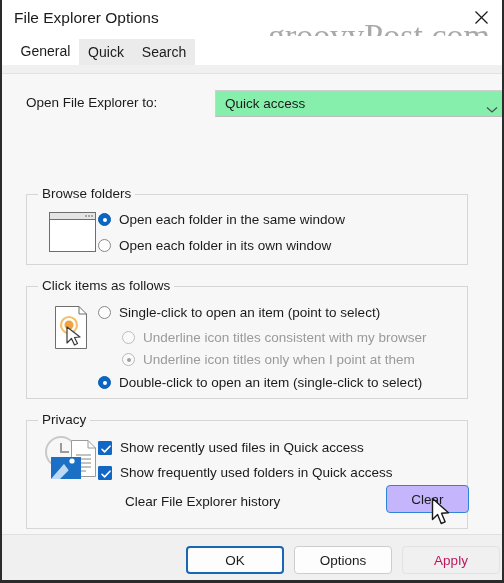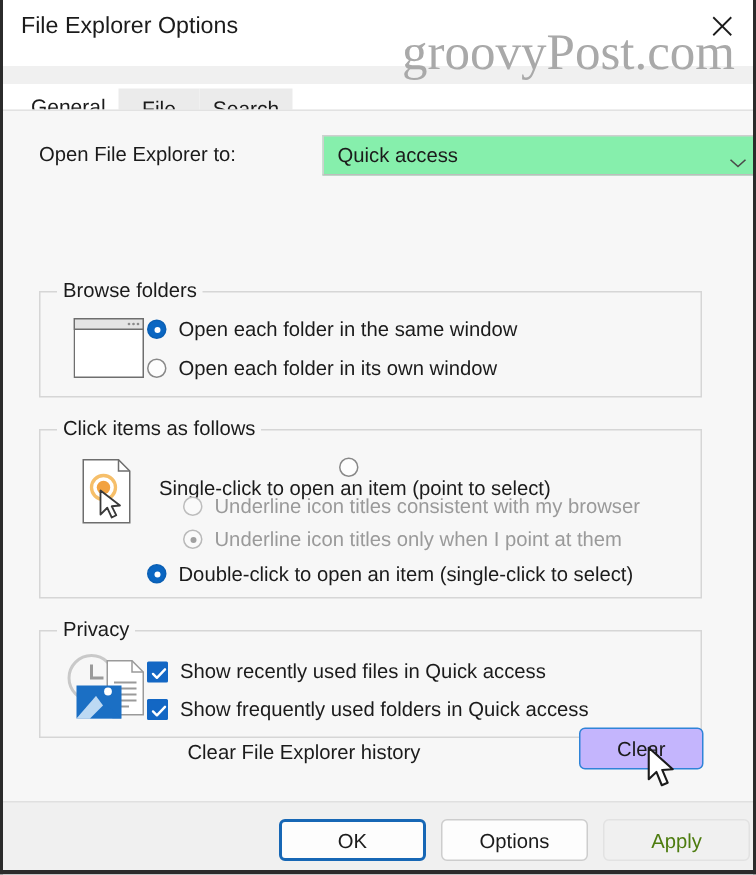--- a/index.html
+++ b/index.html
@@ -61,21 +61,21 @@
     font-size: 34px;
     color: #a9a9a9;
     letter-spacing: 0px;
     white-space: nowrap;
     pointer-events: none;
   }
 
   
   .tabstrip {
     position: absolute;
-    left: 0; top: 56px; right: 0;
+    left: 0; top: 36px; right: 0;
     height: 29px;
     background: #ffffff;
   }
   .tab {
     position: absolute;
     top: 3px;
     height: 26px;
     box-sizing: border-box;
     display: flex;
     align-items: center;
@@ -152,21 +152,21 @@
     left: 11px;
     top: -9px;
     padding: 0 4px;
     background: #f7f7f7;
     font-size: 13.5px;
     color: #1b1b1b;
     white-space: nowrap;
   }
   .group-browse  { top: 120px; height: 71px; }
   .group-click   { top: 212px; height: 113px; text-decoration: underline; }
-  .group-privacy { top: 346px; height: 72px; text-decoration: underline; }
+  .group-privacy { top: 346px; height: 109px; text-decoration: underline; }
 
   
   .opt {
     position: absolute;
     display: flex;
     align-items: center;
     white-space: nowrap;
   }
   .opt-label {
     font-size: 13.5px;
@@ -287,21 +287,21 @@
     position: absolute;
     left: 292px; top: 11px;
     width: 98px; height: 28px;
   }
   .btn-apply {
     position: absolute;
     left: 400px; top: 11px;
     width: 98px; height: 28px;
     background: #f0f0f0;
     border: 1px solid #e2e2e2;
-    color: #4d7c0f;
+    color: #be185d;
   }
 
   .cursor { position: absolute; pointer-events: none; }
 </style>
 </head>
 <body>
 
 <div class="dialog">
 
   <div class="titlebar">
@@ -315,21 +315,21 @@
       </span>
     </div>
     <div class="watermark">groovyPost.com</div>
   </div>
 
   <div class="tabstrip">
     <div class="tab active tab-general">
       <span>General</span>
     </div>
     <div class="tab tab-view">
-      <span>File</span>
+      <span>Quick</span>
     </div>
     <div class="tab tab-search">
       <span>Search</span>
     </div>
   </div>
 
   <div class="content">
 
     <div class="row-open">
       <div class="label-open">Open File Explorer to:</div>
@@ -373,21 +373,21 @@
       <span class="sec-icon" style="left:26px; top:18px;">
         <svg width="40" height="45" viewBox="0 0 40 45">
           <path d="M2.5 1.5 H26 L33.5 9 V43.5 H2.5 Z" fill="#ffffff" stroke="#6e6e6e" stroke-width="1"></path>
           <path d="M26 1.5 V9 H33.5" fill="none" stroke="#6e6e6e" stroke-width="1"></path>
           <circle cx="16" cy="20" r="8" fill="none" stroke="#f6bf6a" stroke-width="2.2"></circle>
           <circle cx="16" cy="20" r="4.5" fill="#f0921f" opacity="0.85"></circle>
           <path d="M14 22 L14 38 L18.5 33.5 L21.5 40 L24.5 38.5 L21.5 32.5 L27 32 Z" fill="#ffffff" stroke="#3a3a3a" stroke-width="1.2" stroke-linejoin="round"></path>
         </svg>
       </span>
 
-      <div class="opt" style="left:71px; top:18px;flex-direction:column;">
+      <div class="opt" style="left:71px; top:18px;">
         <span class="radio"></span>
         <span class="opt-label">Single-click to open an item (point to select)</span>
       </div>
 
       <div class="opt disabled" style="left:95px; top:43px;">
         <span class="radio disabled"></span>
         <span class="opt-label">Underline icon titles consistent with my browser</span>
       </div>
 
       <div class="opt disabled" style="left:95px; top:65px;">

